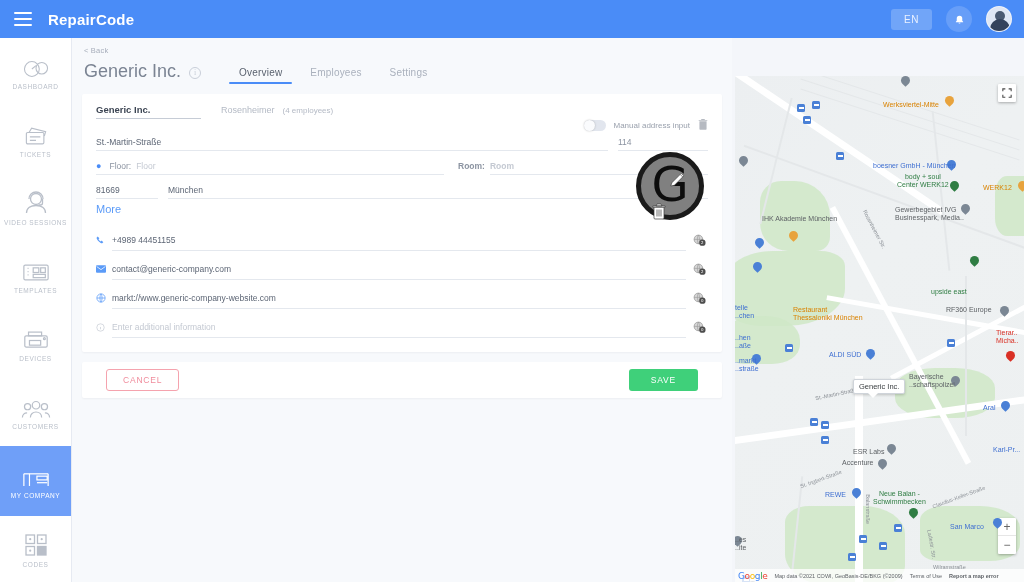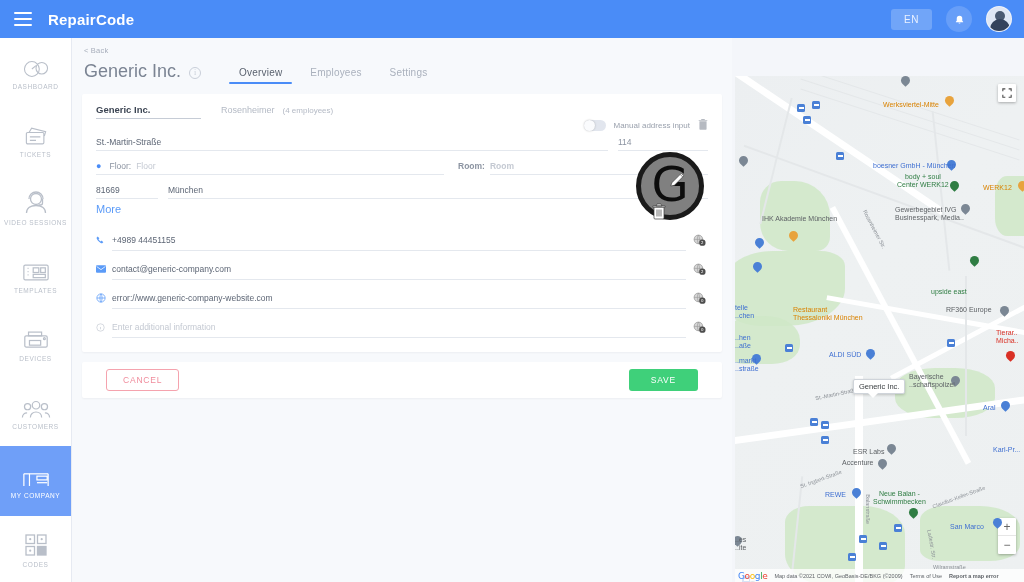--- a/index.html
+++ b/index.html
@@ -466,21 +466,21 @@
         </div>
 
         <div class="contact-row">
           <span class="c-icon">
             <svg width="10" height="10" viewBox="0 0 16 16" fill="none" stroke="#5b9bf8" stroke-width="1.2">
                 <circle cx="8" cy="8" r="6.6"></circle>
                 <path d="M1.4 8h13.2M8 1.4c2.3 2.6 2.3 10.6 0 13.2M8 1.4C5.7 4 5.7 12 8 14.6"></path>
               </svg>
           </span>
           <span class="c-field">
-            <span class="fval">error://www.generic-company-website.com</span>
+            <span class="fval">markt://www.generic-company-website.com</span>
           </span>
           <span class="globe-badge">
             <svg width="13" height="13" viewBox="0 0 18 18">
                 <circle cx="7.5" cy="7.5" r="6" fill="#d6d6d6" stroke="#8d8d8d" stroke-width=".9"></circle>
                 <path d="M1.5 7.5h12M7.5 1.5c2 2.2 2 9.8 0 12M7.5 1.5c-2 2.2-2 9.8 0 12" stroke="#8d8d8d" fill="none" stroke-width=".7"></path>
                 <circle cx="13" cy="12" r="4.4" fill="#4d4d4d"></circle>
                 <text x="13" y="14" font-size="5.5" fill="#fff" text-anchor="middle" font-family="DejaVu Sans">0</text>
               </svg>
           </span>
         </div>

